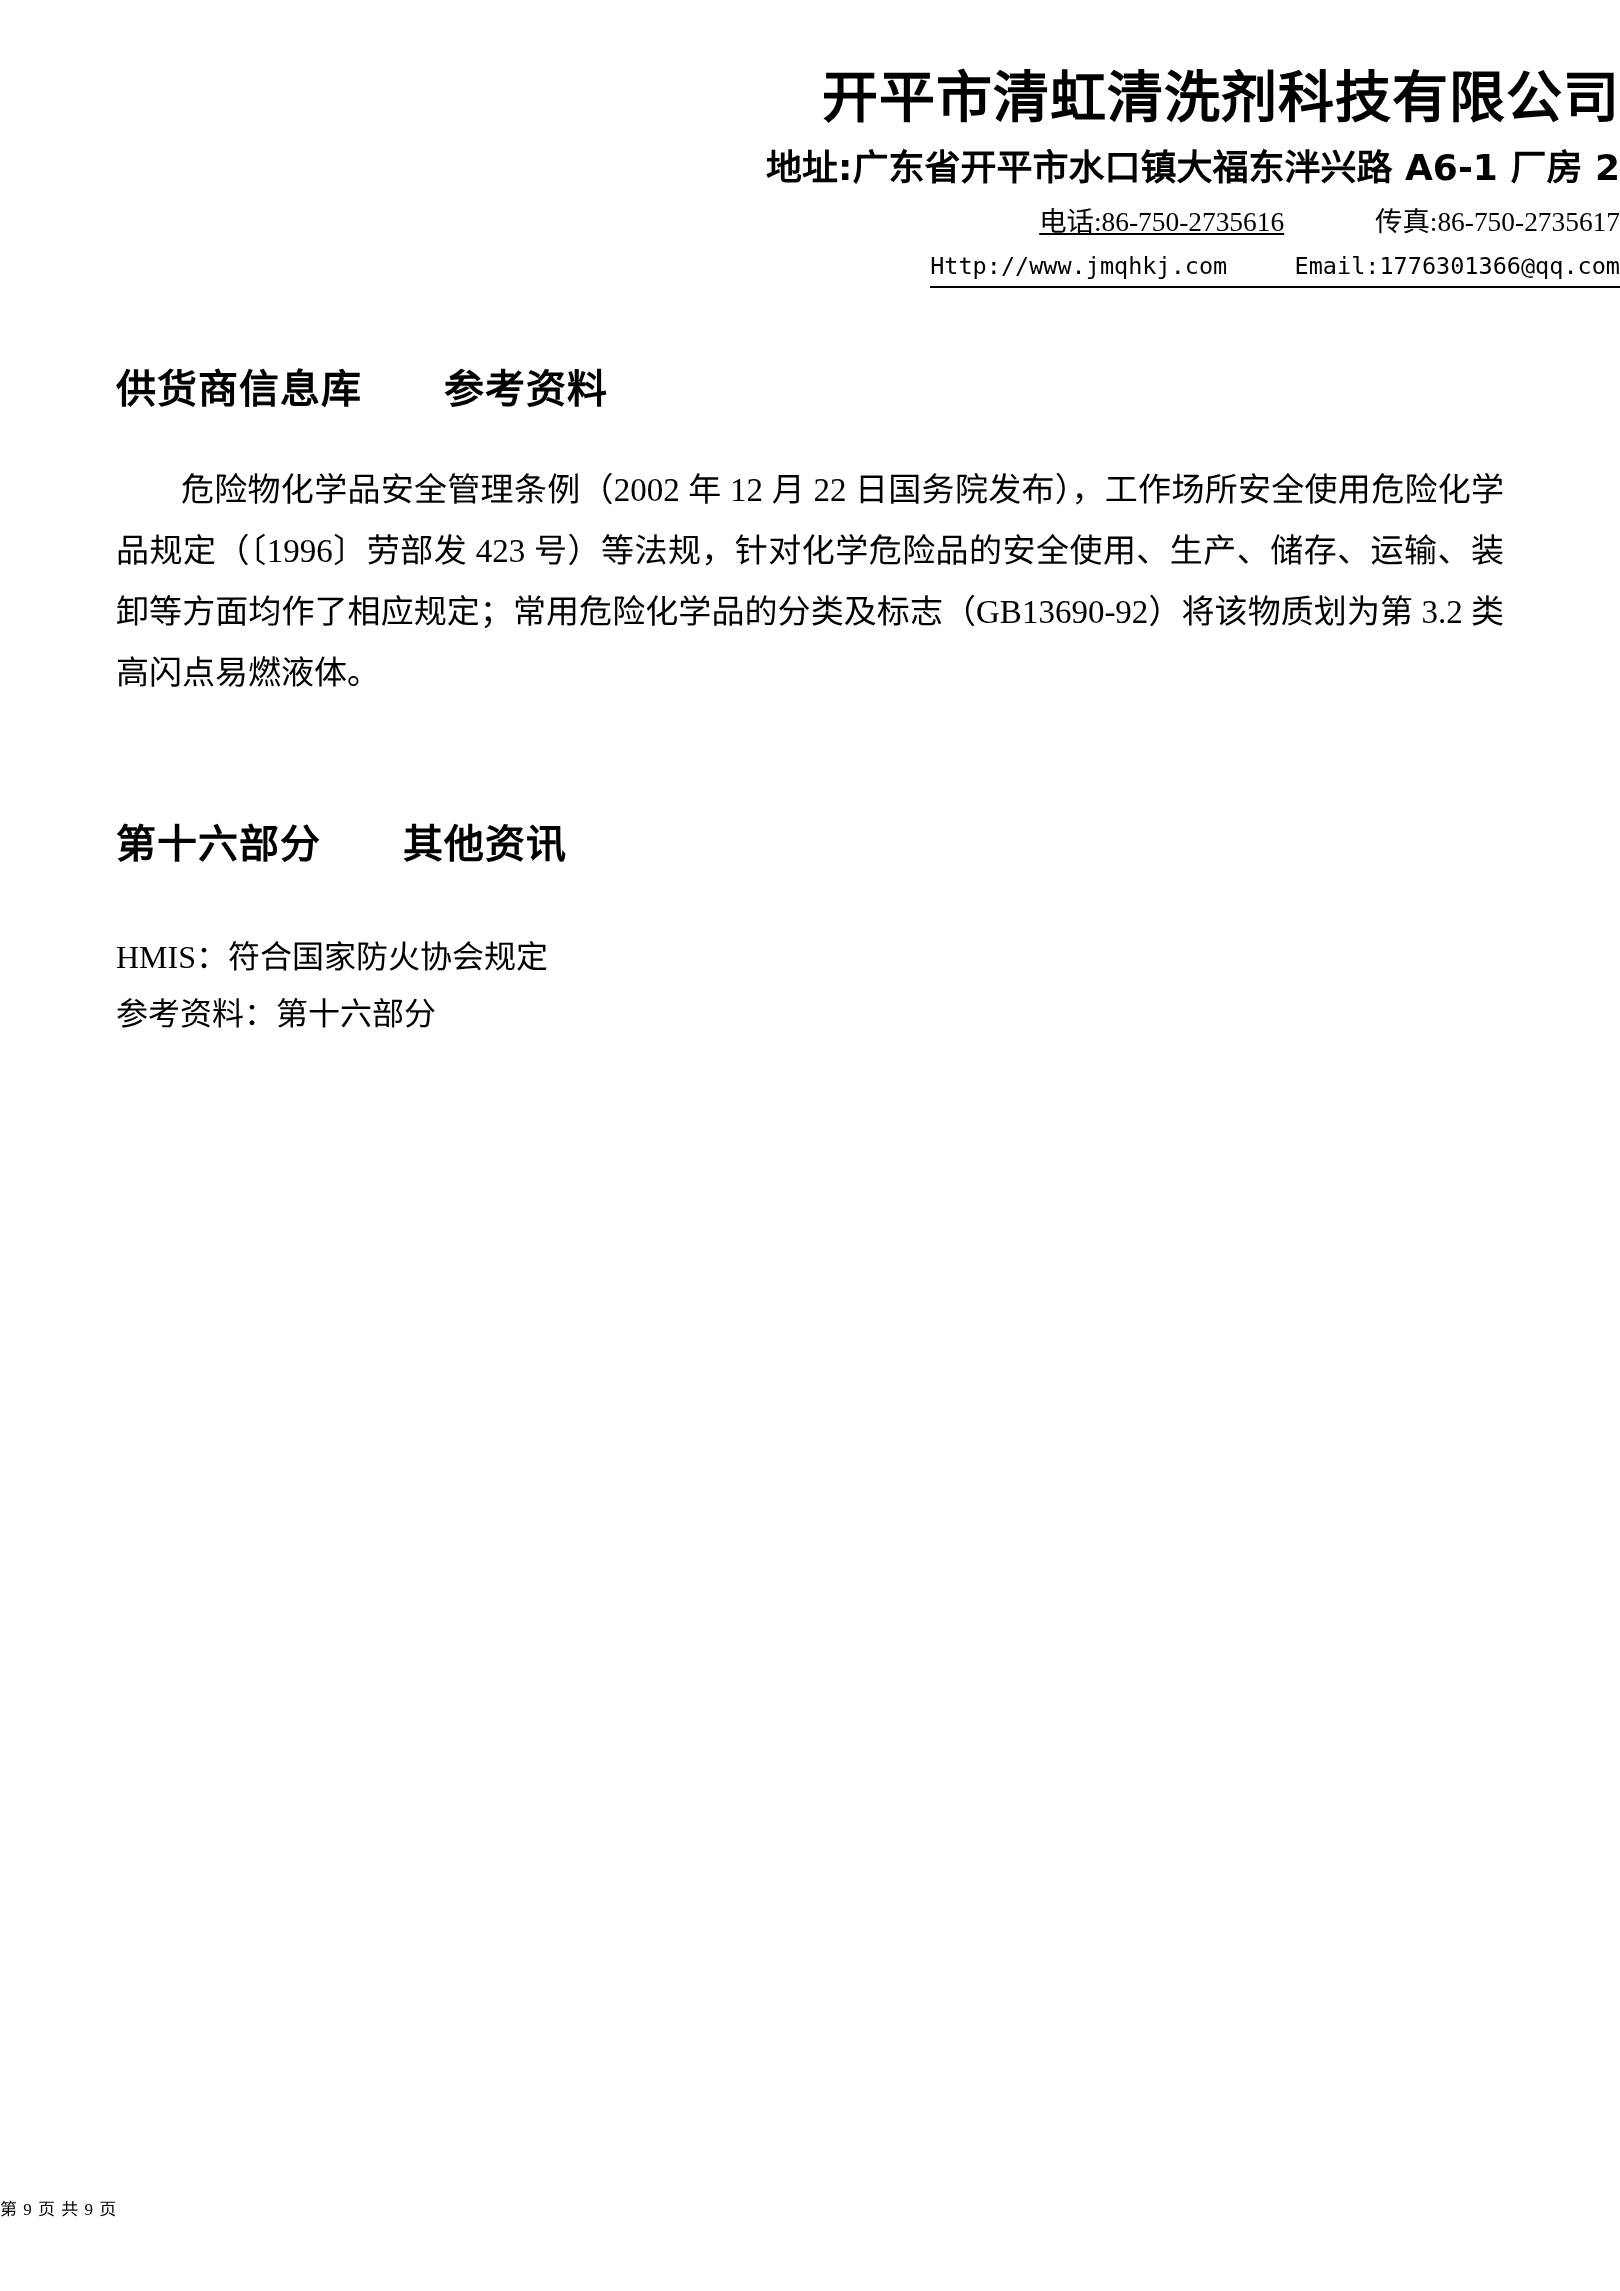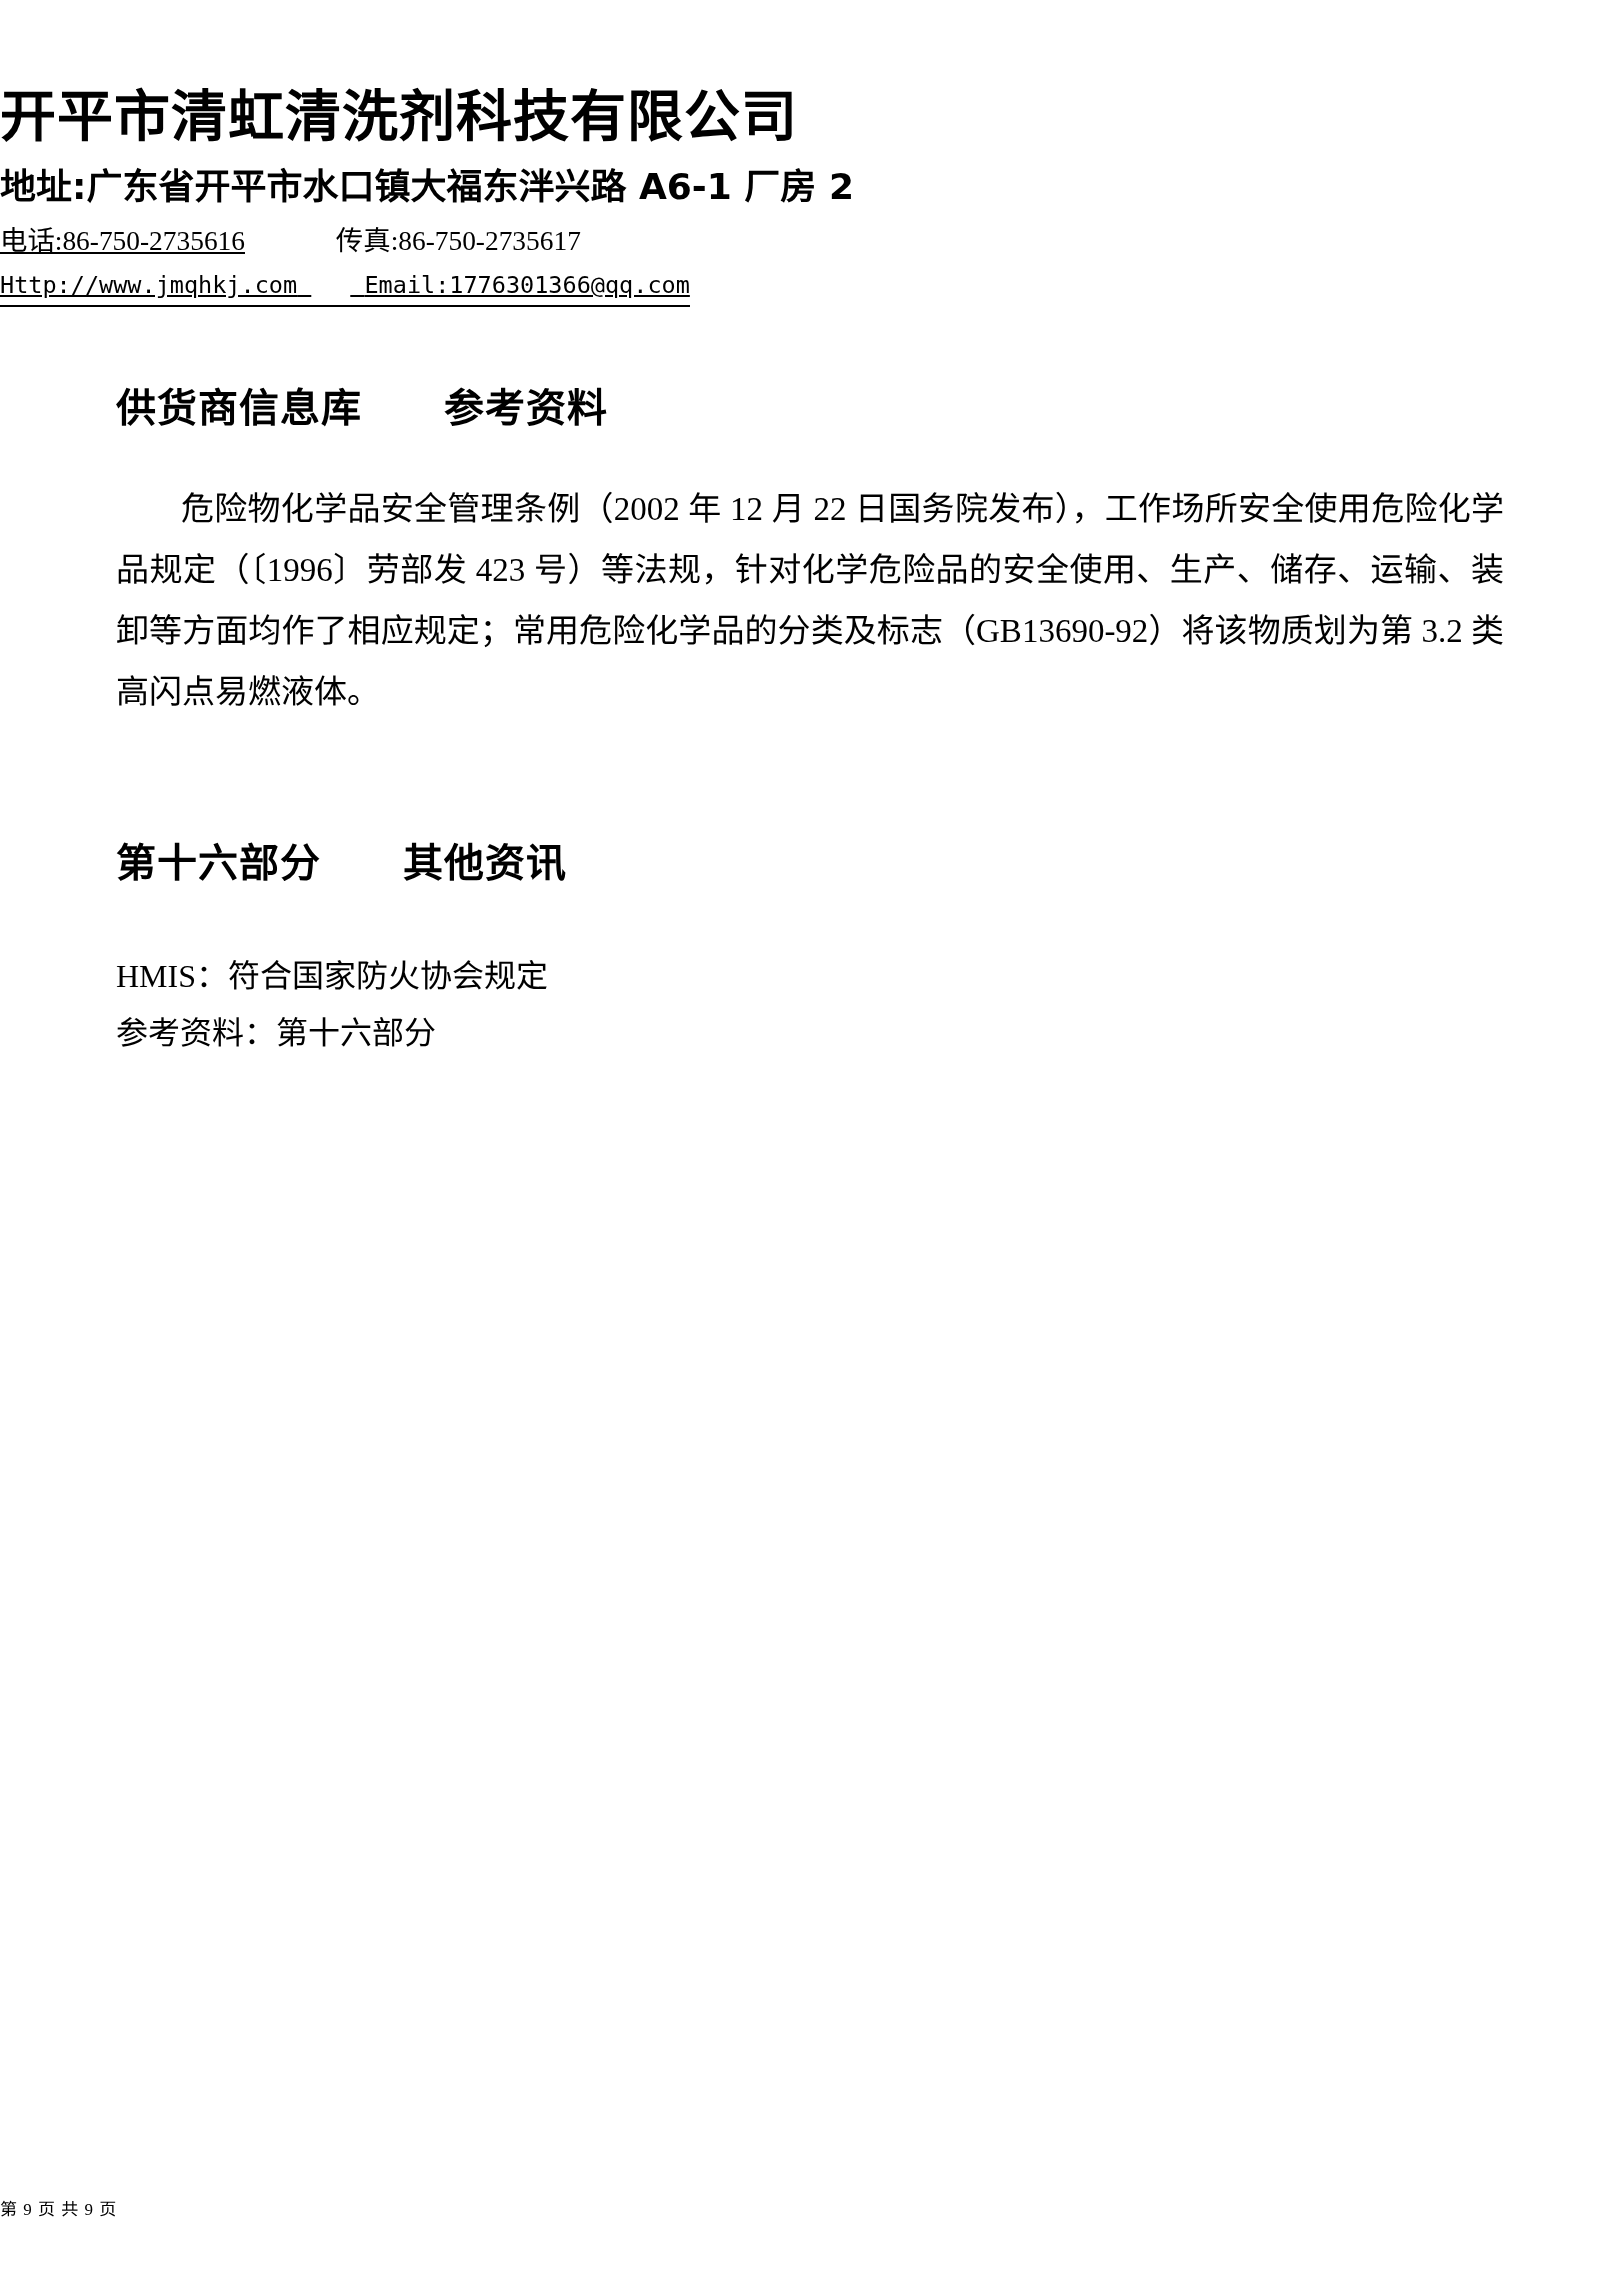--- a/index.html
+++ b/index.html
@@ -18,22 +18,22 @@
   .page {
     position: relative;
     width: 1620px;
     height: 2292px;
     box-sizing: border-box;
     padding: 0;
   }
 
   
   .letterhead {
-    text-align: left;
-    padding-top: 86px;
+    text-align: right;
+    padding-top: 67px;
   }
   .company-cn {
     font-family: "DejaVu Sans", sans-serif;
     font-weight: bold;
     font-size: 56px;
     letter-spacing: 1px;
     line-height: 1.12;
     margin: 0;
   }
   .company-en {
@@ -58,21 +58,20 @@
   }
   .contact .tel { margin-right: 84px; text-decoration: underline; }
   .weblinks {
     margin-top: 5.9px;
     font-family: "DejaVu Sans Mono", monospace;
     font-size: 23.5px;
     line-height: 1.5;
     display: inline-block;
     border-bottom: 2px solid #000;
     padding-bottom: 2px;
-    text-decoration: underline;
   }
   .weblinks .gap { display: inline-block; width: 39px; }
 
   
   .content {
     padding: 0 116px 0 116px;
   }
   .section-head {
     font-family: "DejaVu Sans", sans-serif;
     font-weight: bold;

